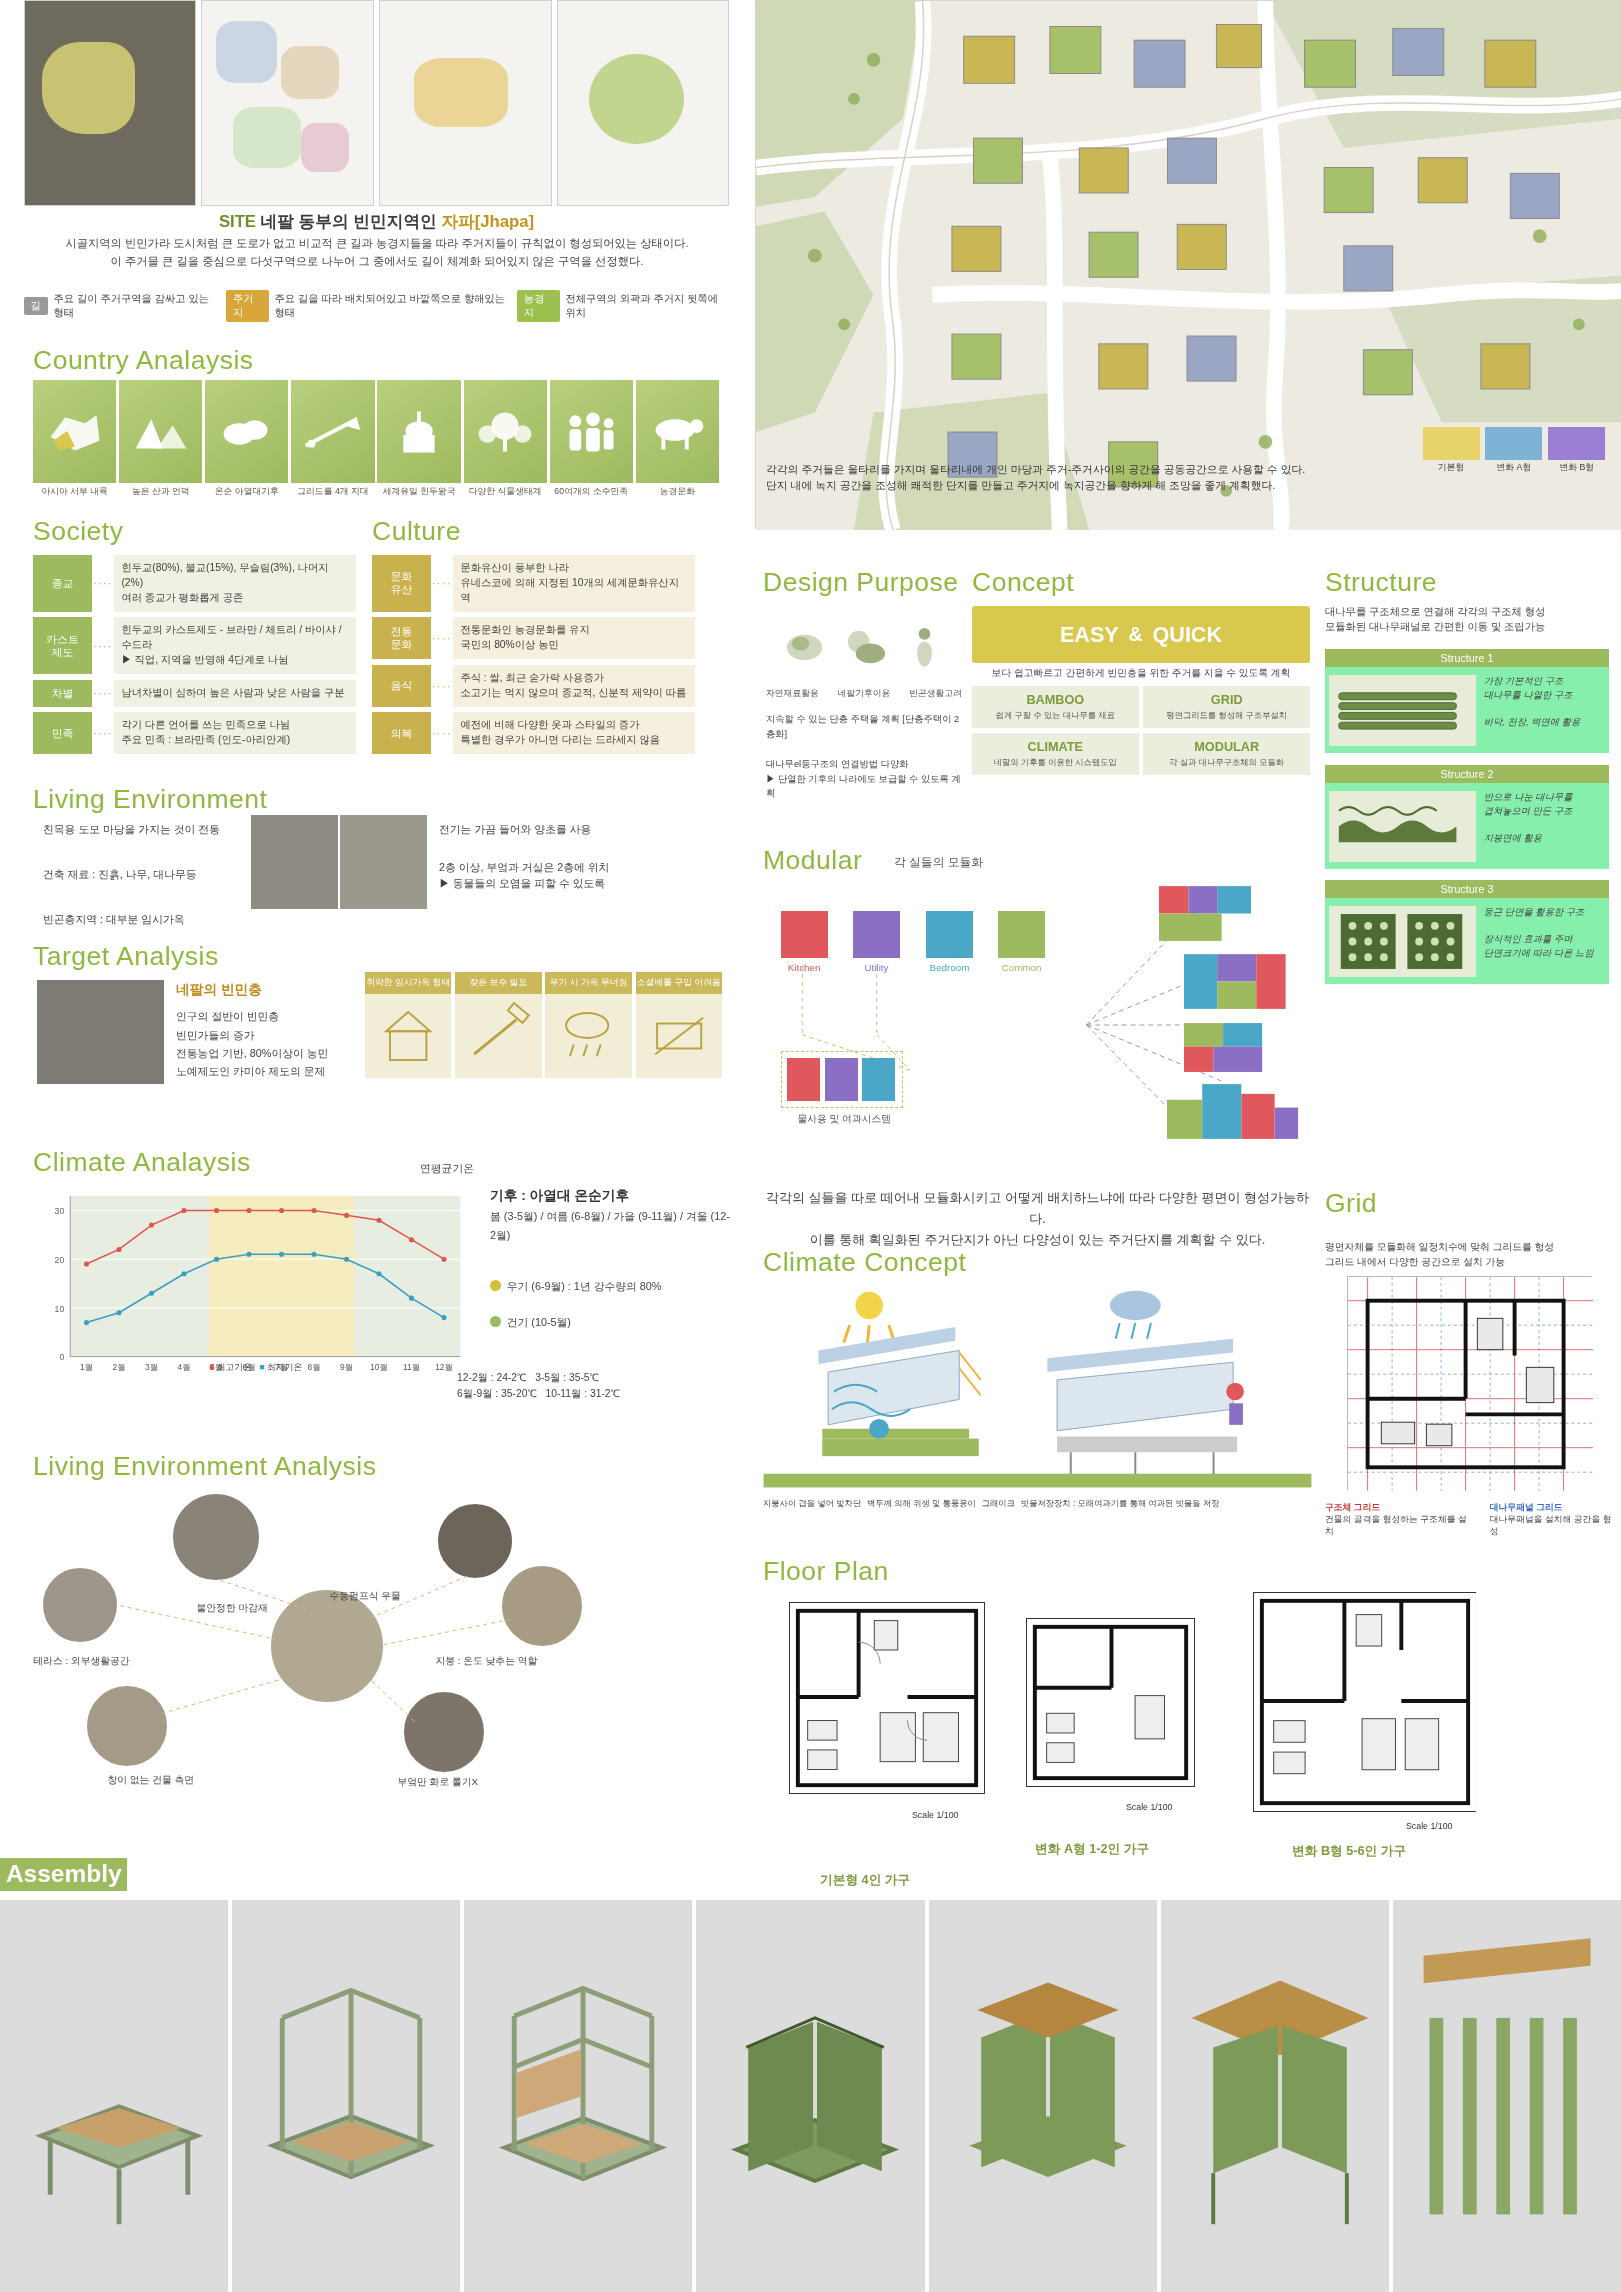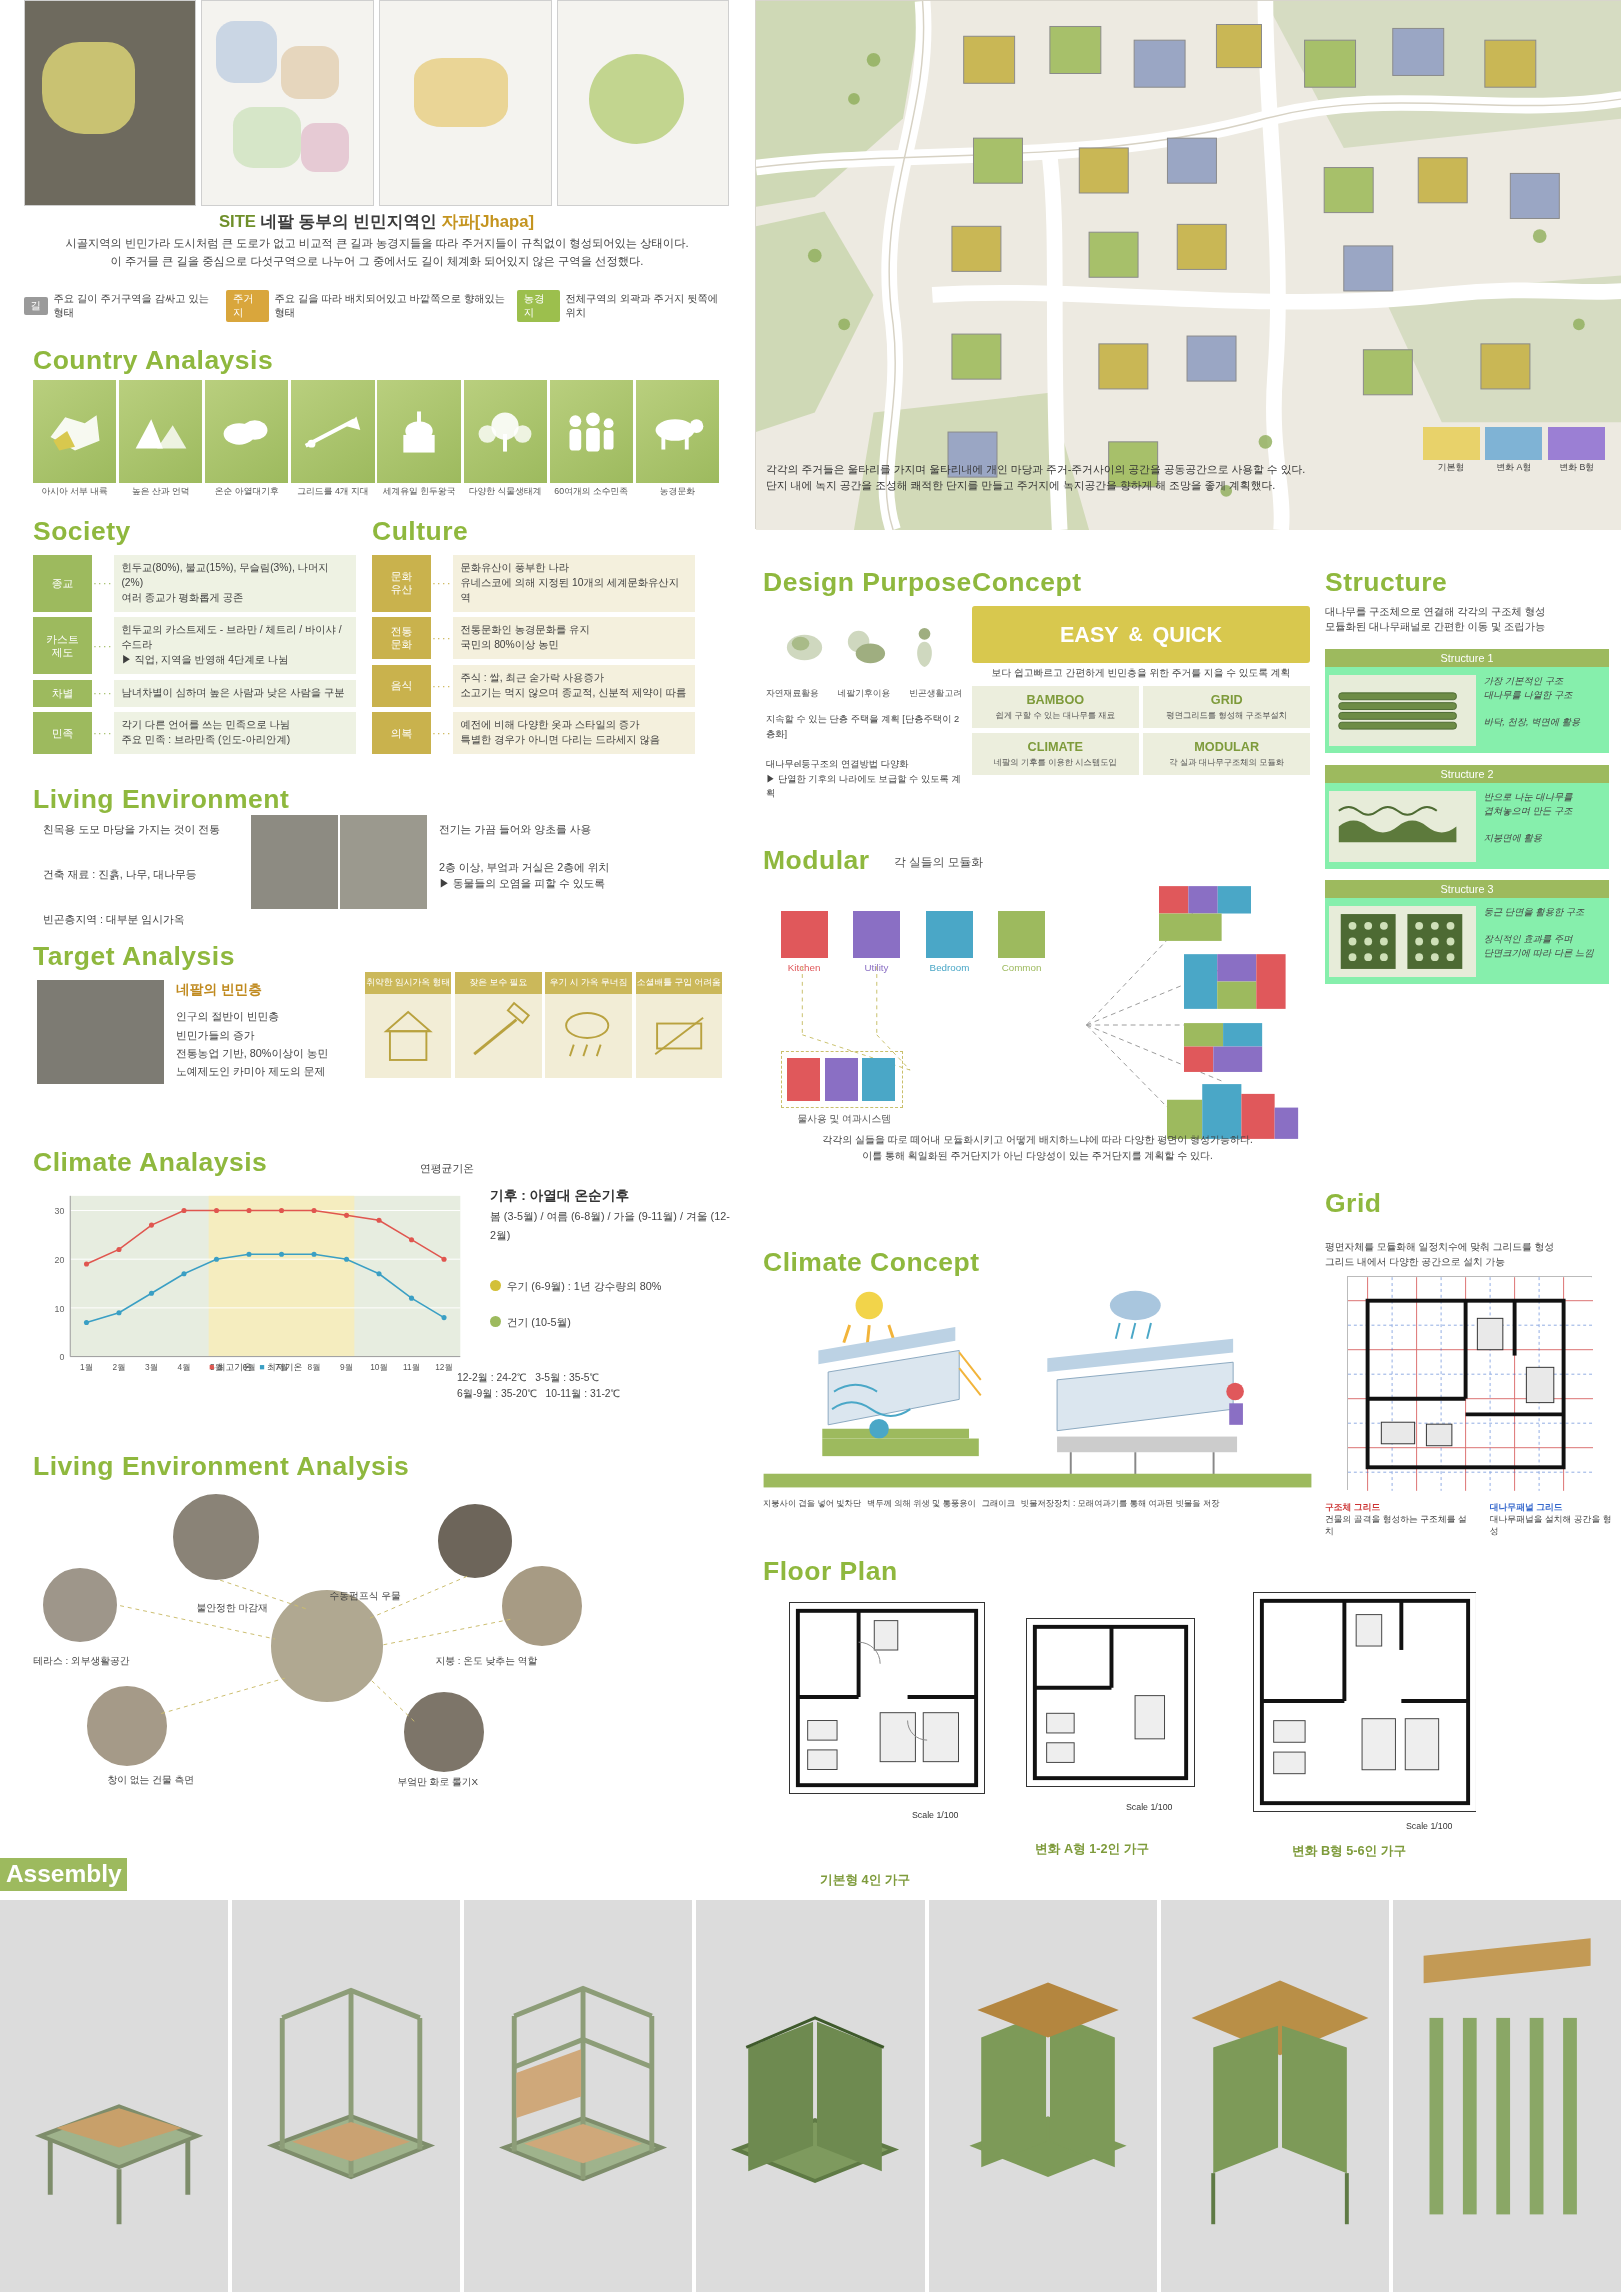--- a/index.html
+++ b/index.html
@@ -8,21 +8,21 @@
     width:1621px; height:2293px;
     background:#ffffff;
     font-family:"Liberation Sans", sans-serif;
     color:#333;
     position:relative;
     overflow:hidden;
   }
   .panel { position:absolute; }
 
   
-  .h-green { color:#8fb83e; font-size:26.5px; font-weight:bold; letter-spacing:0.5px; }
+  .h-green { color:#8fb83e; font-size:26.5px; font-weight:normal; letter-spacing:0.5px; }
   .tiny { font-size:9.8px; }
 
   
   #left { left:0; top:0; width:745px; height:2293px; }
 
   
   .site-strip { position:absolute; left:23.5px; top:0px; width:706px; height:206px; display:flex; gap:5.9px; }
   .site-img { flex:1; border:1px solid #cfcfcf; position:relative; overflow:hidden; }
   .si1 { background:#6e6a5e; }
   .si1:after{content:"";position:absolute;left:10%;top:20%;width:55%;height:45%;background:#e8e07a;opacity:.75;border-radius:40% 30% 35% 45%;}
@@ -133,21 +133,21 @@
   .str-card .hd { background:#9dba5e; color:#fff; font-size:10.8px; text-align:center; padding:2.9px 0;}
   .str-card .bd { display:flex; gap:7.8px; padding:7.8px 3.9px; background:#86efac;font-style:italic; }
   .str-card .img { width:147px; height:71px; background:#e7ecd9; position:relative; overflow:hidden;}
   .str-card .tx { flex:1; font-size:9.3px; color:#444; line-height:1.5; }
 
   
   .sec-modular { position:absolute; left:763px; top:845px; }
   .mod-sub { position:absolute; left:894px; top:855px; font-size:11.8px; color:#555;}
   .mod-area { position:absolute; left:763px; top:878px; width:549px; height:294px; }
   .mchip { position:absolute; }
-  .mod-note { position:absolute; left:763px; top:1132px; width:549px; text-align:center; font-size:10px; color:#3f3f3f; line-height:1.6;}
+  .mod-note { position:absolute; left:763px; top:1188px; width:549px; text-align:center; font-size:13px; color:#3f3f3f; line-height:1.6;}
 
   
   .sec-grid { position:absolute; left:1325px; top:1188px; }
   .grid-note { position:absolute; left:1325px; top:1223px; width:284px; font-size:9.8px; color:#444; line-height:1.6;}
   .grid-plan { position:absolute; left:1347px; top:1276px; width:245px; height:214px; background:#fff; border:1px solid #bbb;}
   .grid-leg { position:absolute; left:1325px; top:1502px; width:294px; font-size:8.8px; color:#444; display:flex; gap:15.7px;}
 
   
   .sec-cc { position:absolute; left:763px; top:1247px; }
   .cc-area { position:absolute; left:763px; top:1282px; width:549px; height:225px; background:#fff;}

